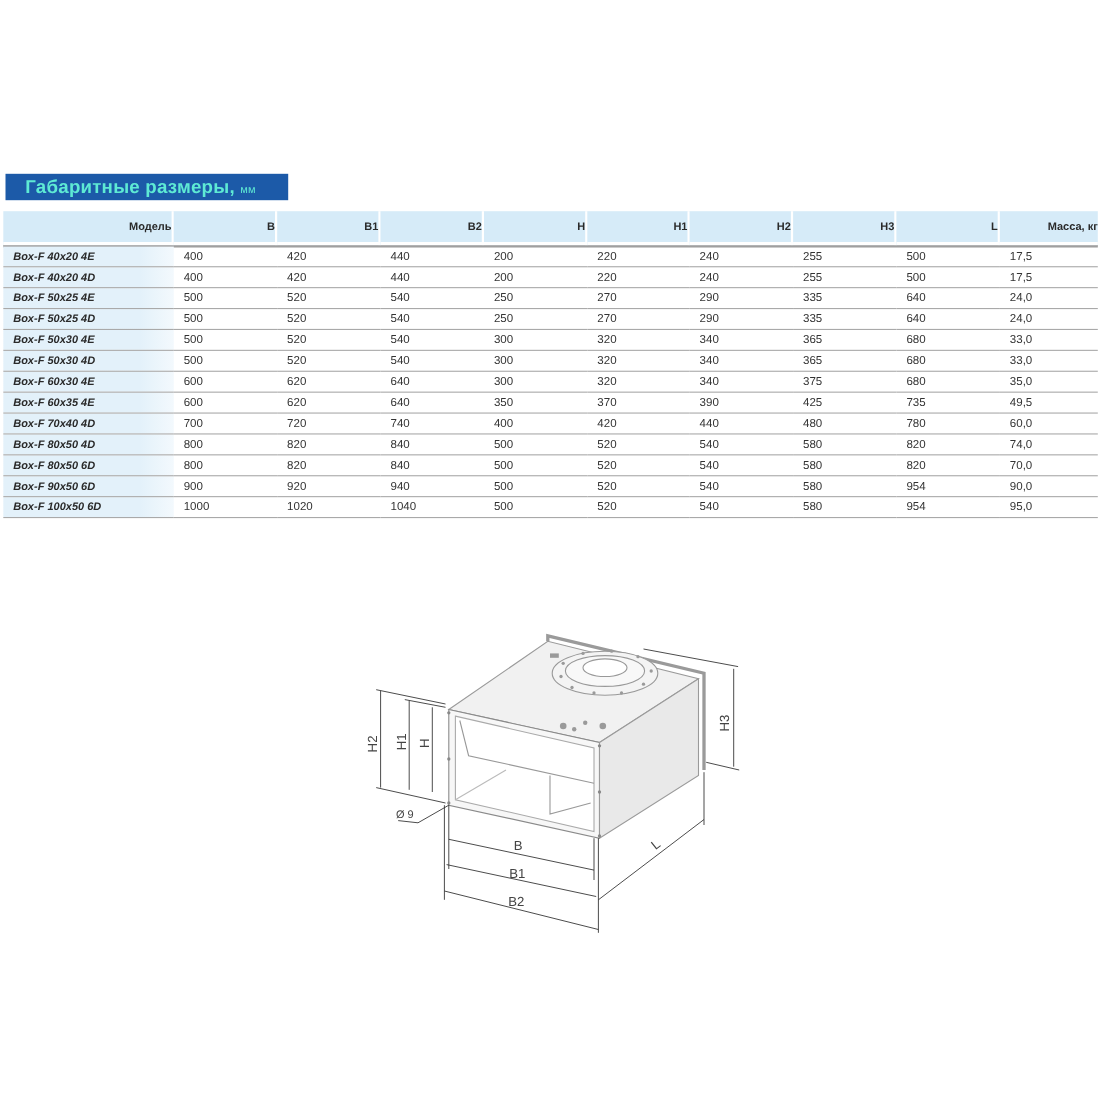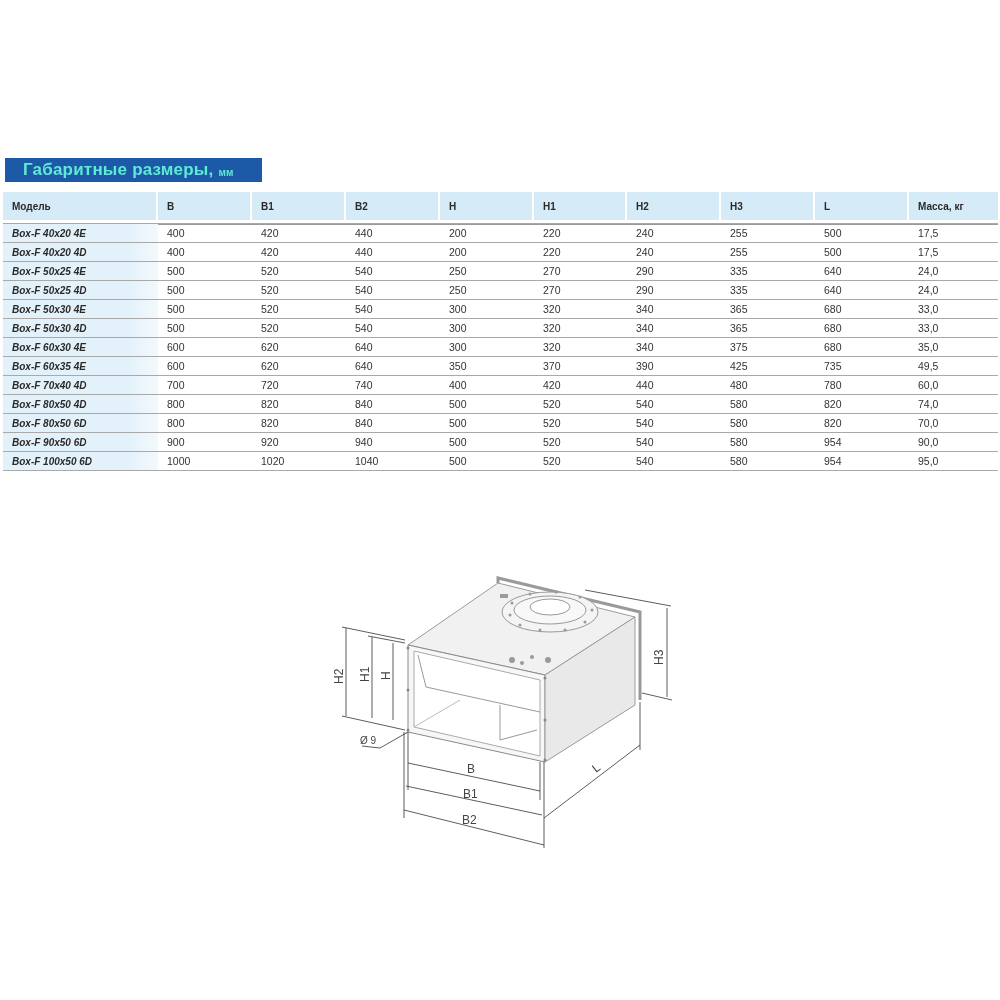--- a/index.html
+++ b/index.html
@@ -3,37 +3,37 @@
 <meta charset="utf-8">
 <style>
   html, body { margin: 0; padding: 0; background: #ffffff; }
   body { width: 1000px; height: 1000px; position: relative; overflow: hidden;
          font-family: "Liberation Sans", "DejaVu Sans", sans-serif; color: #2b2b2b; }
 
   .banner { position: absolute; left: 5px; top: 158px; width: 257px; height: 24px;
             background: #1c5aa8; color: #5eead4; box-sizing: border-box; padding-left: 18px;
             display: flex; align-items: center; }
   .banner .title { font-size: 17px; font-weight: bold; letter-spacing: 0.2px; }
-  .banner .unit { font-size: 10px; font-weight: bold; margin-left: 5px; margin-top: 4px; text-align: right; }
+  .banner .unit { font-size: 10px; font-weight: normal; margin-left: 5px; margin-top: 4px; text-align: right; }
 
   table.dims { position: absolute; left: 3px; top: 192px; width: 995px;
                border-collapse: separate; border-spacing: 0; table-layout: fixed; }
   table.dims col.c0 { width: 155px; }
   table.dims col.c1 { width: 94px; }
   table.dims col.c2 { width: 94px; }
   table.dims col.c3 { width: 94px; }
   table.dims col.c4 { width: 94px; }
   table.dims col.c5 { width: 93px; }
   table.dims col.c6 { width: 94px; }
   table.dims col.c7 { width: 94px; }
   table.dims col.c8 { width: 94px; }
   table.dims col.c9 { width: 89px; }
 
   table.dims th { background: #d6ebf8; height: 28px; font-size: 10px; font-weight: bold;
-                  text-align: left; padding: 0 0 0 9px; border-right: 2px solid #ffffff;
+                  text-align: right; padding: 0 0 0 9px; border-right: 2px solid #ffffff;
                   border-bottom: 3px solid #ffffff; color: #2a2a2a; }
   table.dims th:last-child { border-right: none; }
   table.dims thead tr { box-shadow: 0 2px 0 #9a9a9a; }
 
   table.dims td { height: 18px; font-size: 10.5px; padding: 0 0 0 9px;
                   border-top: 1.5px solid #a9a9a9; color: #333; white-space: nowrap; }
   table.dims tbody tr:last-child td { border-bottom: 1.5px solid #a9a9a9; }
   table.dims td.model { background: linear-gradient(to right, #e3f1fa 0%, #e3f1fa 80%, #f3f9fd 100%);
                         font-weight: bold; font-size: 10px; color: #2a2a2a; font-style: italic; }
 

